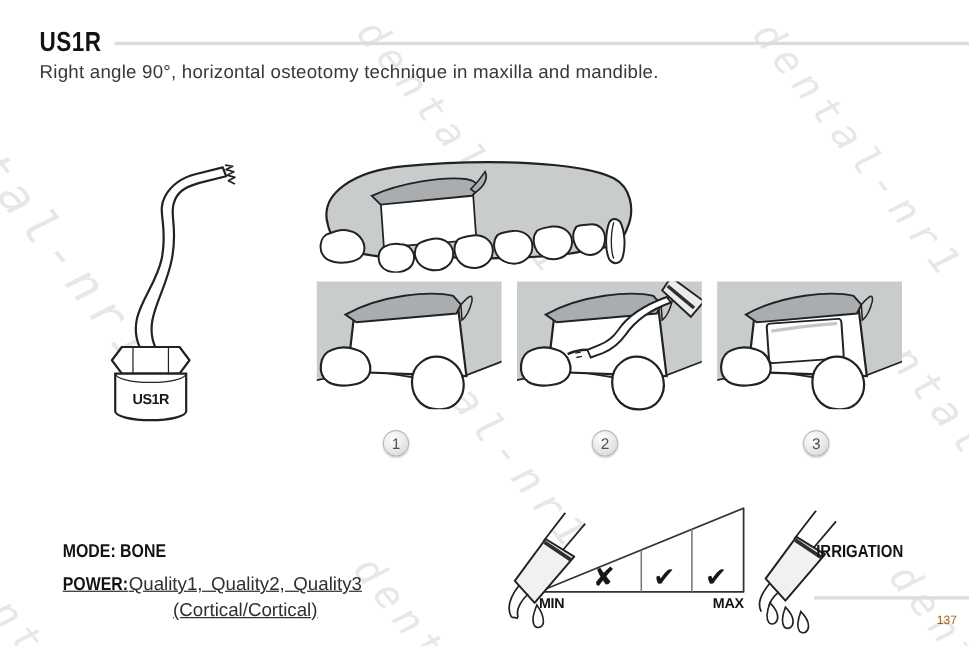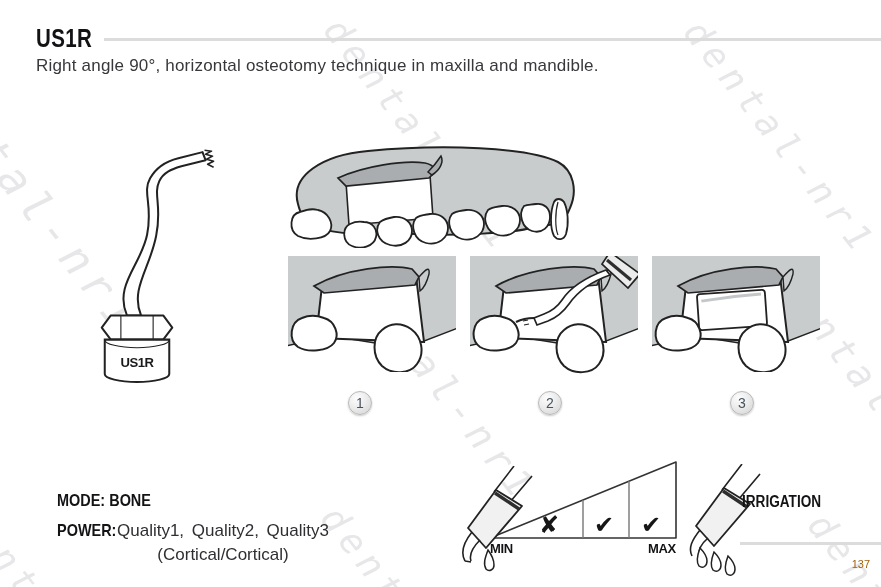--- a/index.html
+++ b/index.html
@@ -42,21 +42,21 @@
   .illus { position:absolute; }
   .step-badge {
     position:absolute; width:24px; height:24px; border-radius:50%;
     background:radial-gradient(circle at 35% 28%, #fdfdfd 0%, #ececec 45%, #d2d2d2 100%);
     border:1px solid #b9b9b9;
     box-shadow:0 1px 2px rgba(0,0,0,.22);
     display:flex; align-items:center; justify-content:center;
     font-size:14px; color:#46525e;
   }
   
-  .spec-line { position:absolute; left:57px; white-space:nowrap; }
+  .spec-line { position:absolute; left:57px; white-space:nowrap;text-decoration:underline; }
   .cond {
     display:inline-block; font-weight:bold; color:#131315;
     transform:scaleX(.85); transform-origin:0 50%;
   }
   .mode-line { top:491px; font-size:17px; }
   .power-line { top:521px; font-size:17px; display:flex; align-items:flex-start; }
   .spec-label { width:60px; font-size:17px; }
   .power-values { color:#2f2f33; }
   .power-value { font-size:17px; word-spacing:3px; }
   .power-note { font-size:17px; text-align:center; margin-top:4px; }

